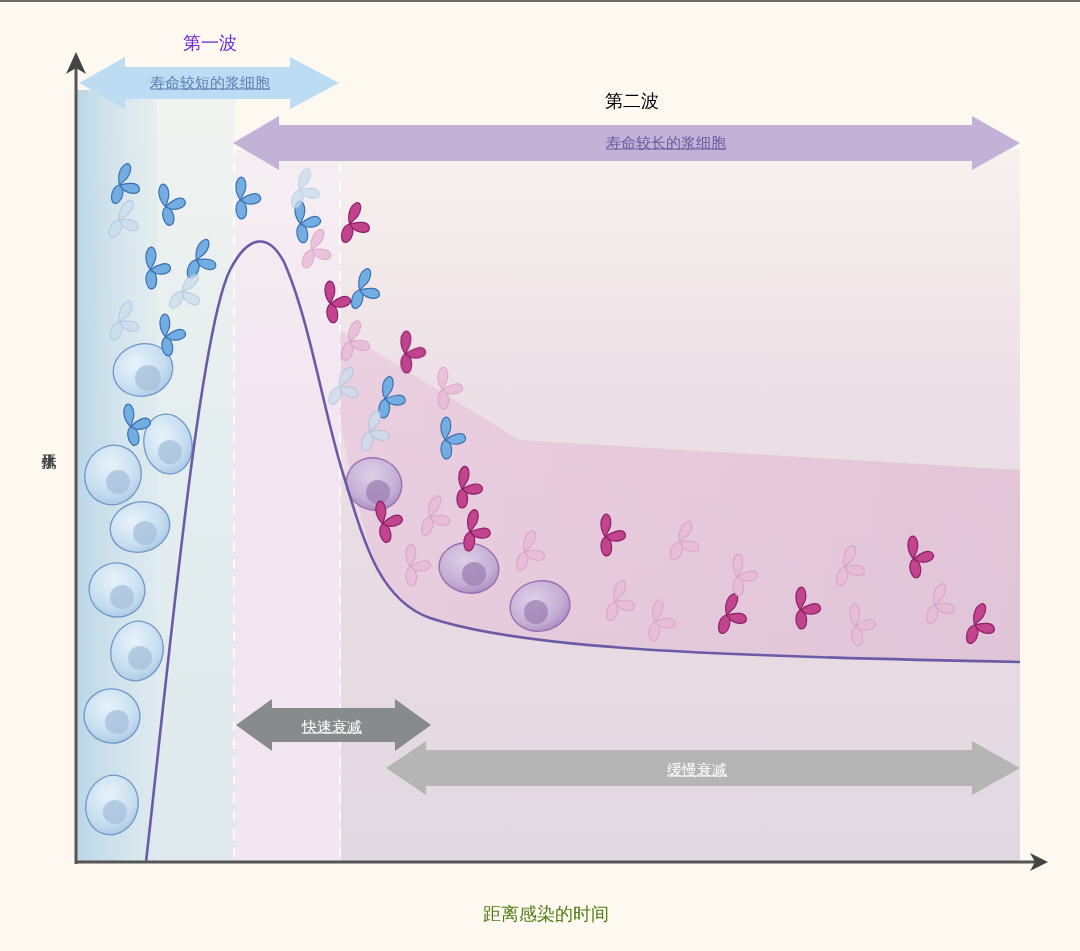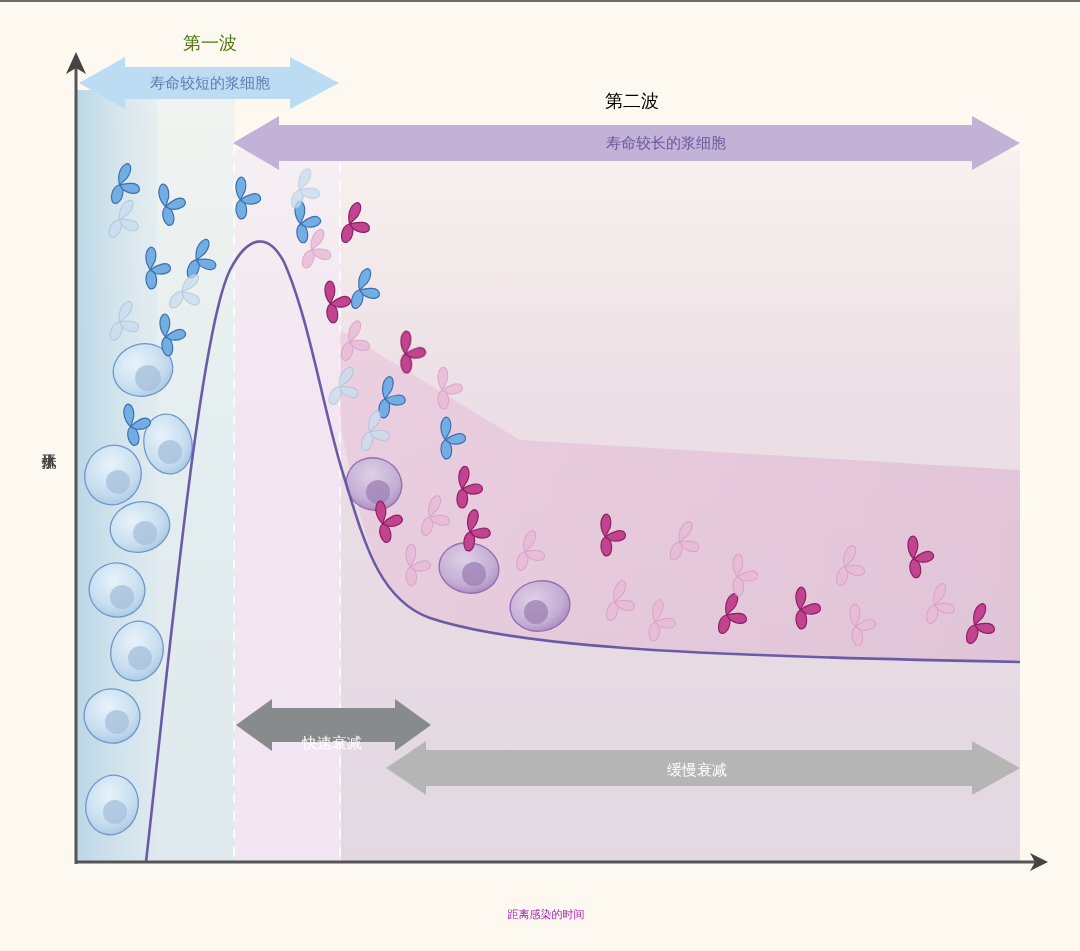--- a/index.html
+++ b/index.html
@@ -5,22 +5,22 @@
   html, body { margin: 0; padding: 0; }
   body {
     width: 1080px; height: 951px; position: relative; overflow: hidden;
     background: #fdf8f0;
     font-family: "DejaVu Serif", "Liberation Serif", serif;
   }
   .topline { position: absolute; left: 0; top: 0; width: 1080px; height: 2px; background: #6b6b6b; }
   svg.canvas { position: absolute; left: 0; top: 0; }
   .label { position: absolute; white-space: nowrap; transform: translate(-50%, -50%); }
   .wave-title { font-size: 18px; }
-  .arrow-label { font-size: 15px; }
-  .axis-label { font-size: 11px; color: #a21caf; }
+  .arrow-label { font-size: 15px; text-decoration: underline; }
+  .axis-label { font-size: 18px; color: #4d7c0f; }
   .ylabel { position: absolute; left: 38px; top: 442px; width: 20px; font-size: 15px; color: #444; line-height: 19px; text-align: center; writing-mode: vertical-rl; }
 </style>
 </head>
 <body>
 
 <div class="topline"></div>
 
 <svg class="canvas" width="1080" height="951" viewBox="0 0 1080 951">
   <defs>
     <linearGradient id="wave1Grad" x1="0" y1="0" x2="0" y2="1">
@@ -164,20 +164,20 @@
   </g>
 
   <path d="M146,862 C170,650 200,330 230,270 C248,235 268,232 284,262 C310,320 325,420 345,480 C365,545 380,600 430,618 C520,648 700,656 1020,662" fill="none" stroke="#6b5aa6" stroke-width="2.6"></path>
 
   <line x1="76" y1="864" x2="76" y2="62" stroke="#555" stroke-width="3"></line>
   <path d="M66,74 L76,52 L86,74 L76,68 Z" fill="#444"></path>
   <line x1="75" y1="862" x2="1038" y2="862" stroke="#555" stroke-width="3"></line>
   <path d="M1030,853 L1048,862 L1030,871 L1035,862 Z" fill="#444"></path>
 </svg>
 
-<div class="label wave-title" style="left:210px; top:43px; color:#4d7c0f;">第一波</div>
+<div class="label wave-title" style="left:210px; top:43px; color:#6d28d9;">第一波</div>
 <div class="label arrow-label" style="left:210px; top:83px; color:#5f7db0;">寿命较短的浆细胞</div>
 <div class="label wave-title" style="left:632px; top:101px; color:#000000;">第二波</div>
 <div class="label arrow-label" style="left:666px; top:143px; color:#6a5a9c;">寿命较长的浆细胞</div>
-<div class="label arrow-label" style="left:332px; top:727px; color:#ffffff;margin-top:16px;">快速衰减</div>
+<div class="label arrow-label" style="left:332px; top:727px; color:#ffffff;">快速衰减</div>
 <div class="label arrow-label" style="left:697px; top:770px; color:#ffffff;">缓慢衰减</div>
 <div class="ylabel">抗体水平</div>
 <div class="label axis-label" style="left:546px; top:914px;">距离感染的时间</div>
 
 </body></html>

